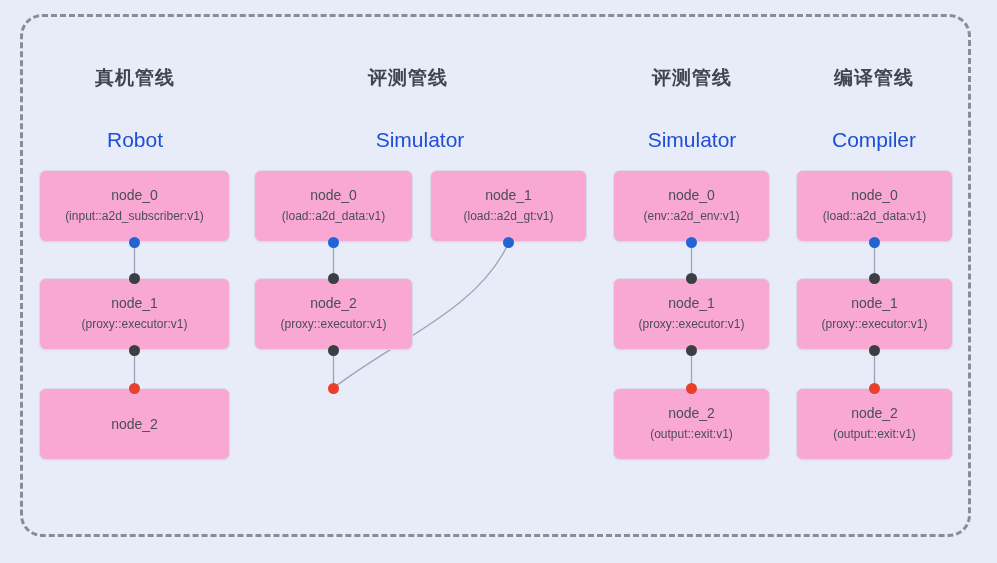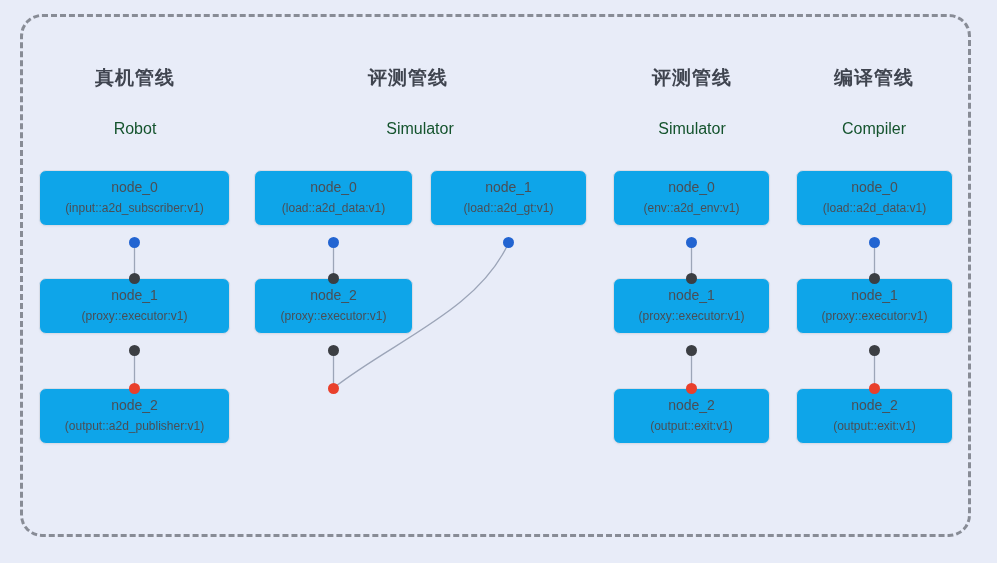--- a/index.html
+++ b/index.html
@@ -13,27 +13,27 @@
   .frame{
     position:absolute;left:20px;top:14px;width:945px;height:517px;
     border:3px dashed #888c96;border-radius:22px;
   }
   .title-zh{
     position:absolute;top:65px;transform:translateX(-50%);
     font-size:19px;font-weight:700;color:#3f444f;white-space:nowrap;
     letter-spacing:1px;
   }
   .title-en{
-    position:absolute;top:120px;transform:translateX(-50%);
-    font-size:16px;font-weight:400;color:#14532d;white-space:nowrap;
+    position:absolute;top:128px;transform:translateX(-50%);
+    font-size:21px;font-weight:400;color:#1d4ed8;white-space:nowrap;
   }
   svg.edges{position:absolute;left:0;top:0;z-index:1;}
   .node{
-    position:absolute;height:56px;z-index:2;
-    background:#0ea5e9;border:1px solid #d8dce6;border-radius:7px;
+    position:absolute;height:72px;z-index:2;
+    background:#f9a8d4;border:1px solid #d8dce6;border-radius:7px;
     box-sizing:border-box;
     display:flex;flex-direction:column;justify-content:center;align-items:center;
     box-shadow:0 1px 2px rgba(70,80,110,0.05);
   }
   .node .name{font-size:14px;color:#4a4e55;line-height:21px;}
   .node .spec{font-size:12px;color:#4a4e55;line-height:21px;white-space:nowrap;}
   .dot{
     position:absolute;width:11px;height:11px;border-radius:50%;z-index:3;
   }
   .dot.blue{background:#2264d1;}
@@ -74,21 +74,20 @@
   <div class="node" style="left:39px;top:170px;width:191px">
     <div class="name">node_0</div>
     <div class="spec">(input::a2d_subscriber:v1)</div>
   </div>
   <div class="node" style="left:39px;top:278px;width:191px">
     <div class="name">node_1</div>
     <div class="spec">(proxy::executor:v1)</div>
   </div>
   <div class="node" style="left:39px;top:388px;width:191px">
     <div class="name">node_2</div>
-    <div class="spec">(output::a2d_publisher:v1)</div>
   </div>
 
   <div class="node" style="left:254px;top:170px;width:159px">
     <div class="name">node_0</div>
     <div class="spec">(load::a2d_data:v1)</div>
   </div>
   <div class="node" style="left:430px;top:170px;width:157px">
     <div class="name">node_1</div>
     <div class="spec">(load::a2d_gt:v1)</div>
   </div>

